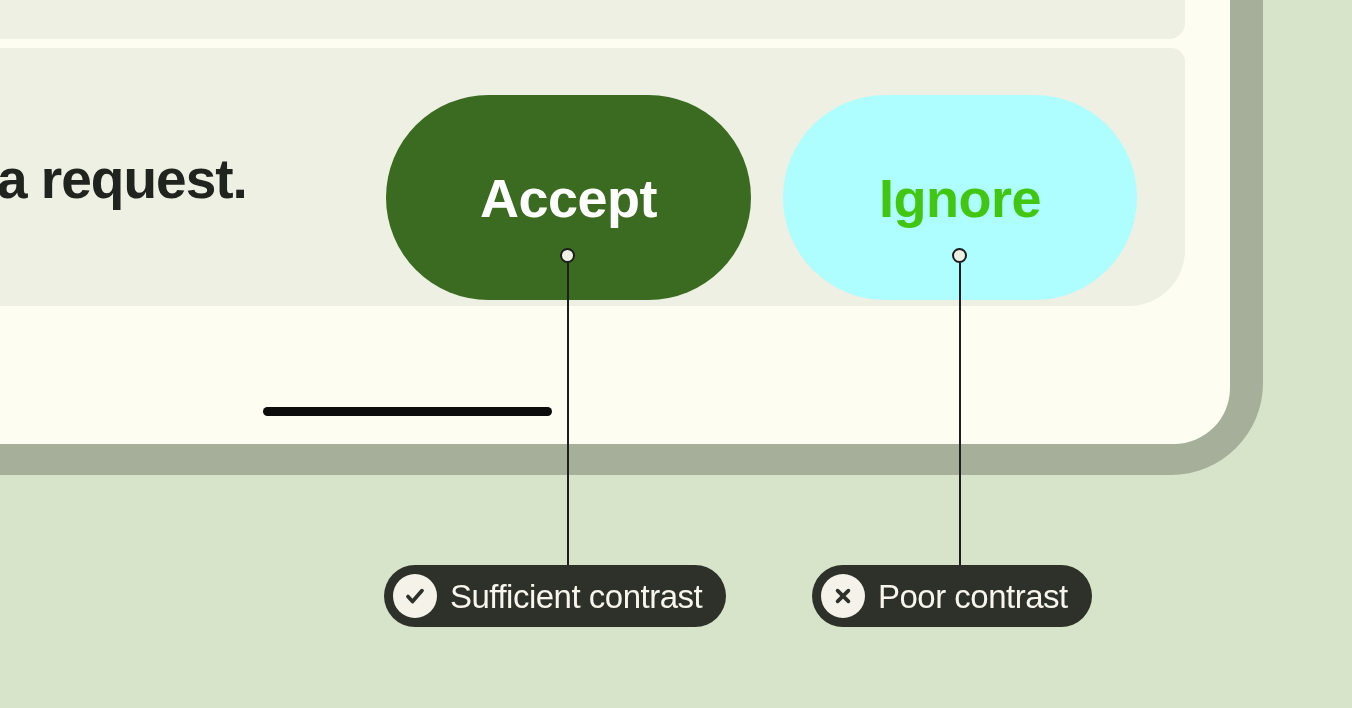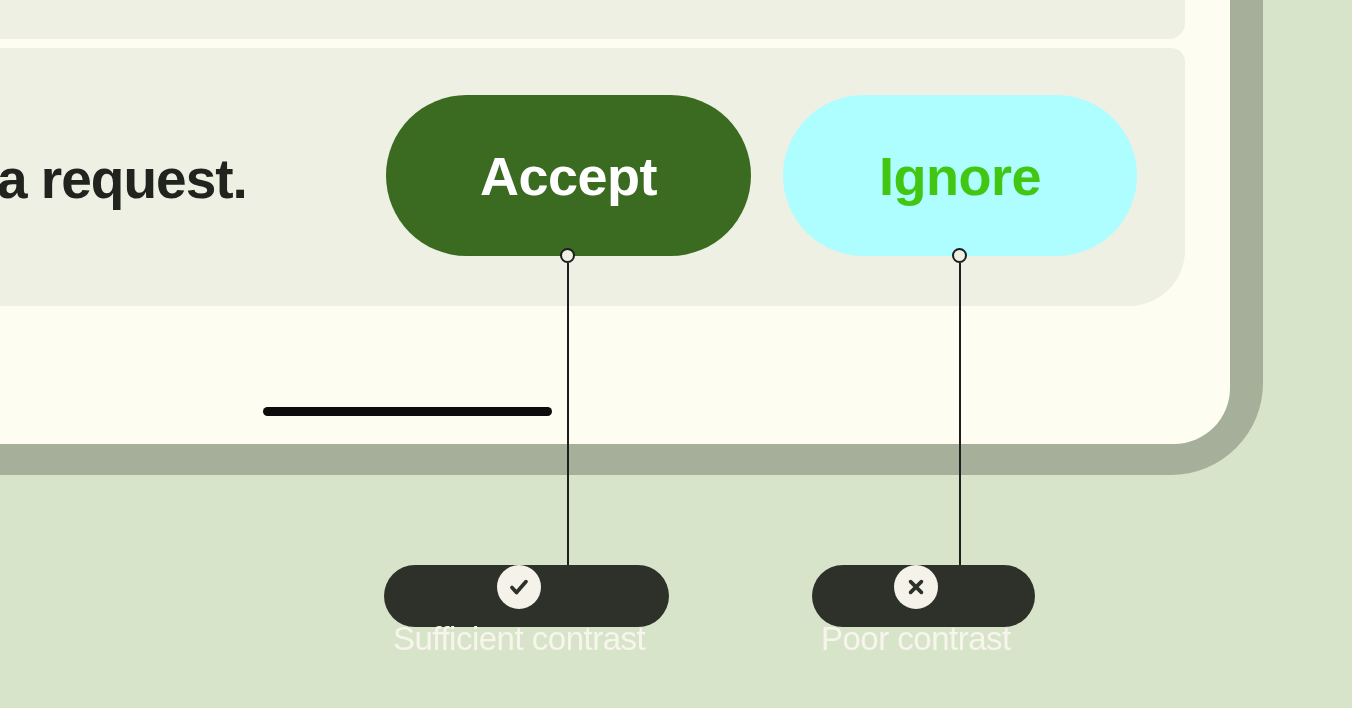--- a/index.html
+++ b/index.html
@@ -39,21 +39,21 @@
     border-radius:0 14px 56px 0;
   }
   .request-text{
     position:absolute;left:-3px;top:150px;
     font-size:55px;line-height:58px;font-weight:700;
     letter-spacing:-1px;
     color:#20231e;
     white-space:nowrap;
   }
   .pill-btn{
-    position:absolute;top:95px;height:161px;
+    position:absolute;top:95px;height:205px;
     border-radius:999px;
     display:flex;align-items:center;justify-content:center;
     font-size:54px;font-weight:700;letter-spacing:-0.5px;
     border:none;cursor:pointer;
     font-family:"Liberation Sans",sans-serif;
   }
   .btn-accept{
     left:386px;width:365px;
     background:var(--accept-bg,#3a6b21);
     color:var(--accept-text,#ffffff);
@@ -86,21 +86,20 @@
   .dot-ignore{left:952px;}
   
   .callout{
     position:absolute;top:565px;height:62px;
     display:flex;align-items:center;
     gap:13px;
     padding:0 24px 0 9px;
     border-radius:999px;
     background:var(--annotation-bg,#2d312a);
     box-sizing:border-box;
-    flex-direction:column;
   }
   .callout-sufficient{left:384px;}
   .callout-poor{left:812px;justify-content:space-between;}
   .callout-icon{
     width:44px;height:44px;border-radius:50%;
     background:#f4f2e9;
     display:flex;align-items:center;justify-content:center;
     flex:0 0 auto;
   }
   .callout-icon svg{display:block;}

